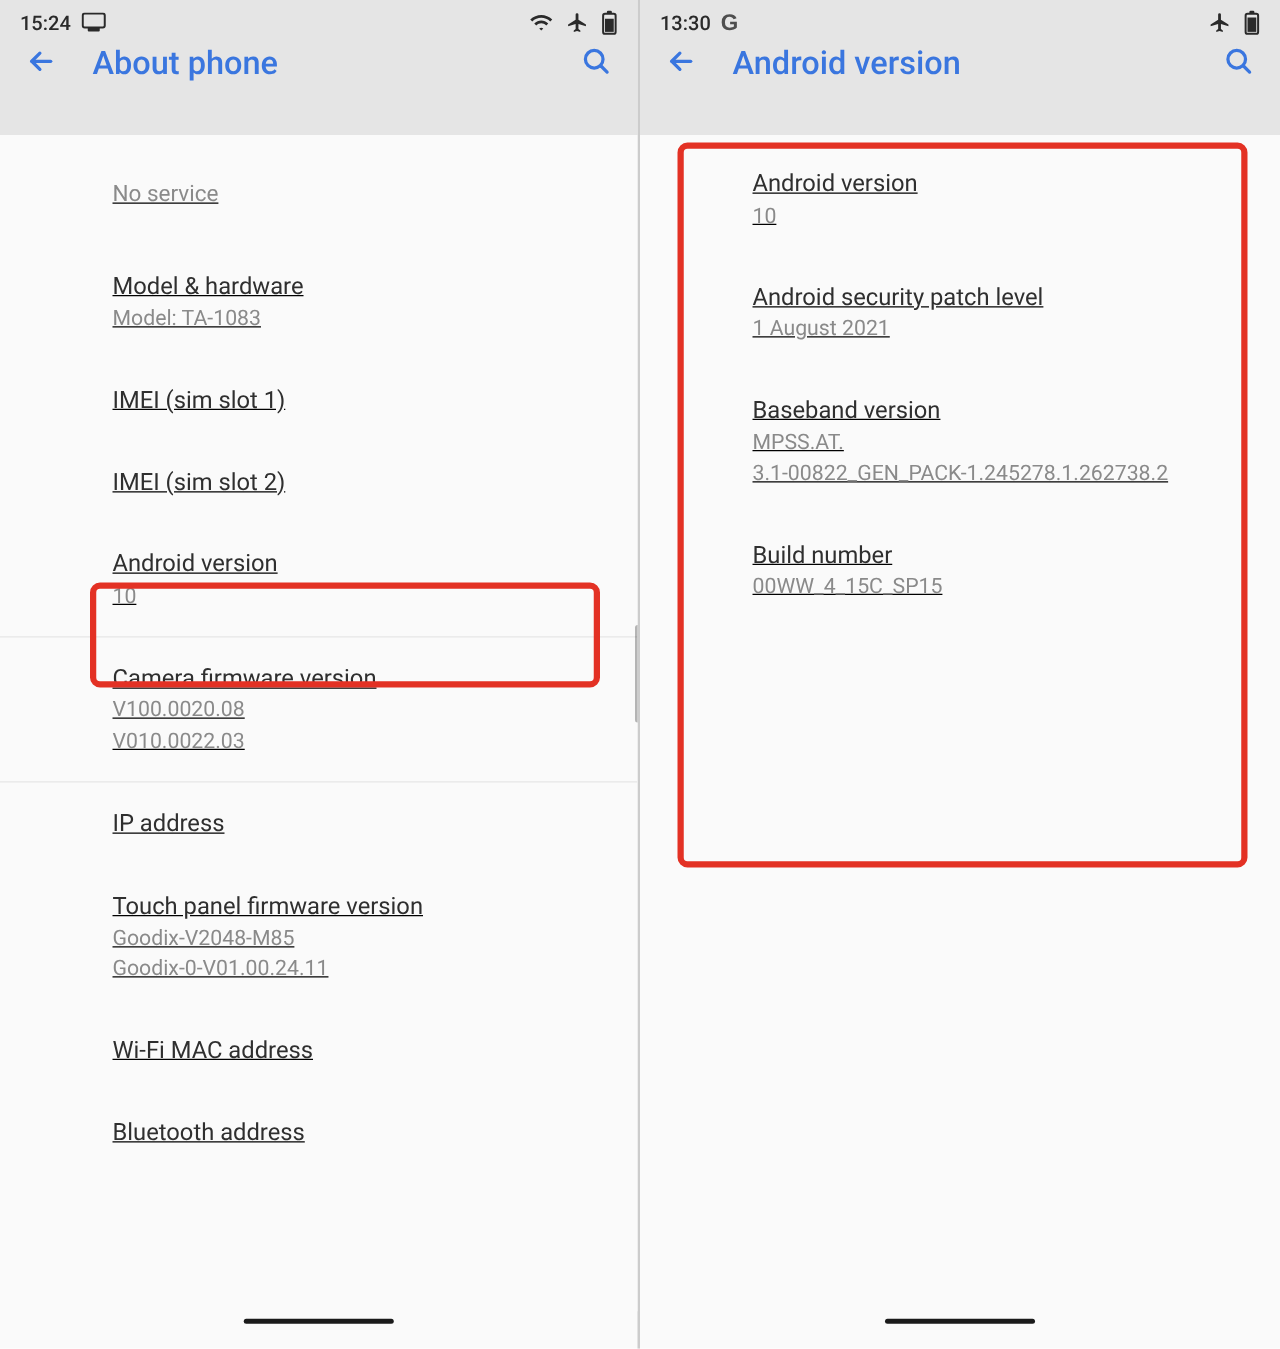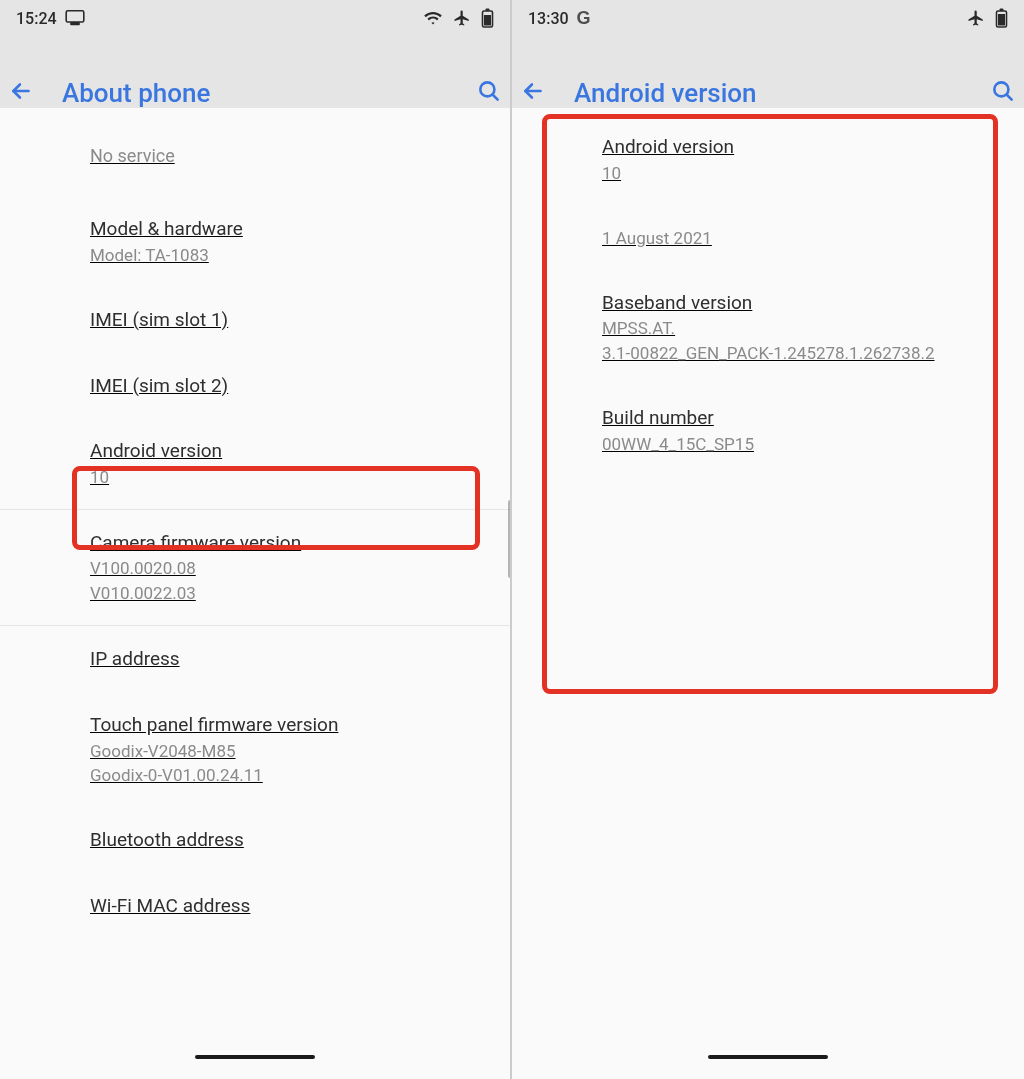--- a/index.html
+++ b/index.html
@@ -29,22 +29,22 @@
   }
   .status-left { display: flex; align-items: center; gap: 8px; }
   .status-right { margin-left: auto; display: flex; align-items: center; gap: 10px; }
   .status-icon svg { display: block; }
 
   
   .app-bar {
     height: 72px;
     background: #e5e5e5;
     display: flex;
-    align-items: flex-end;
-    padding: 0 8px;
+    align-items: flex-start;
+    padding: 0 20px;
     gap: 28px;
   }
   .app-bar .back-arrow { color: #3a76df; }
   .app-bar .title {
     color: #3a76df;
     font-size: 26px;
     font-weight: 500;
   }
   .app-bar .search-icon { margin-left: auto; color: #3a76df; }
 
@@ -226,25 +226,25 @@
       <div class="item-title">IP address</div>
     </div>
 
     <div class="list-item">
       <div class="item-title">Touch panel firmware version</div>
       <div class="item-sub">Goodix-V2048-M85</div>
       <div class="item-sub">Goodix-0-V01.00.24.11</div>
     </div>
 
     <div class="list-item">
+      <div class="item-title">Wi-Fi MAC address</div>
+    </div>
+
+    <div class="list-item">
       <div class="item-title">Bluetooth address</div>
-    </div>
-
-    <div class="list-item">
-      <div class="item-title">Wi-Fi MAC address</div>
     </div>
 
     <div class="highlight highlight-left" style="top:358px;height:84px;"></div>
   </div>
 
   <div class="home-indicator">
     <div class="bar"></div>
   </div>
 </div>
 
@@ -288,20 +288,21 @@
   </div>
 
   <div class="content">
 
     <div class="list-item">
       <div class="item-title">Android version</div>
       <div class="item-sub">10</div>
     </div>
 
     <div class="list-item">
+      <div class="item-title">Android security patch level</div>
       <div class="item-sub">1 August 2021</div>
     </div>
 
 
     <div class="list-item">
       <div class="item-title">Baseband version</div>
       <div class="item-sub">MPSS.AT.</div>
       <div class="item-sub">3.1-00822_GEN_PACK-1.245278.1.262738.2</div>
     </div>
 

